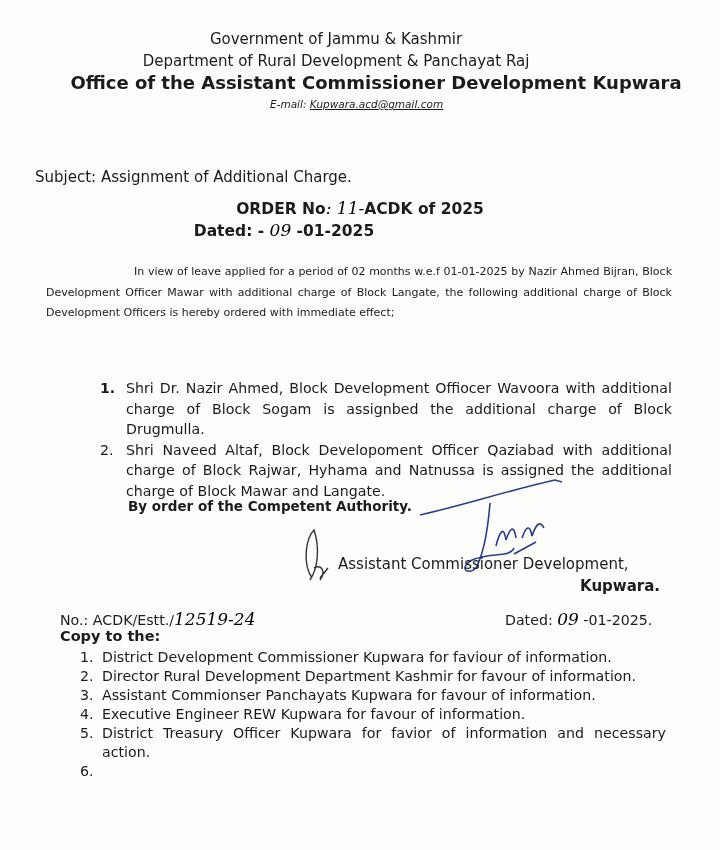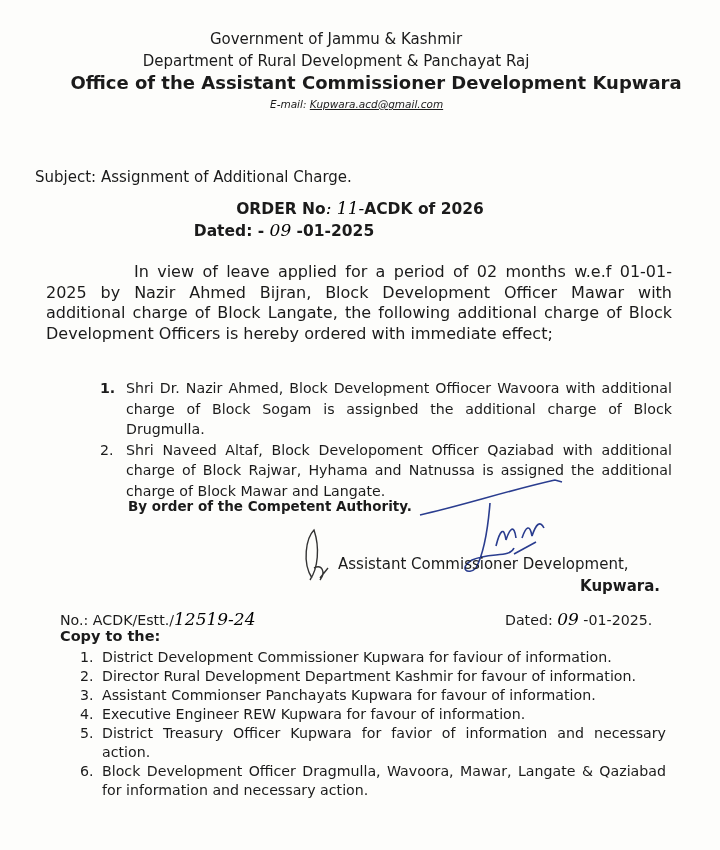--- a/index.html
+++ b/index.html
@@ -12,21 +12,21 @@
   .h1 { top: 30px; font-size: 15px; letter-spacing: 0px; }
   .h2 { top: 52px; font-size: 15px; }
   .h3 { top: 72px; font-size: 18px; font-weight: bold; left: 36px; width: 680px; letter-spacing: 0px; }
   .h4 { top: 98px; font-size: 10.5px; font-style: italic; left: 270px; width: 200px; text-align: left; }
   .h4 .lbl { }
   .h4 .mail { text-decoration: underline; }
   .subject { top: 168px; left: 35px; font-size: 15px; }
   .order { top: 198px; left: 0; width: 720px; text-align: center; font-weight: bold; font-size: 15.5px; }
   .dated { top: 220px; left: 0; width: 568px; text-align: center; font-weight: bold; font-size: 15.5px; }
   .hand { font-family: "DejaVu Serif", serif; font-style: italic; font-weight: normal; color: #000000; font-size: 17px; }
-  .para { top: 262px; left: 46px; width: 626px; font-size: 16px; line-height: 20.5px; text-align: justify; }
+  .para { top: 262px; left: 46px; width: 626px; font-size: 11px; line-height: 20.5px; text-align: justify; }
   .para .indent { display: inline-block; width: 88px; }
   ol.items { margin: 0; padding: 0; list-style: none; }
   .list1 { top: 378px; left: 100px; width: 572px; font-size: 14.2px; line-height: 20.5px; }
   .list1 li { position: relative; padding-left: 26px; text-align: justify; margin-bottom: 0; }
   .list1 li .num { position: absolute; left: 0; top: 0; }
   .list1 li.first .num { font-weight: bold; }
   .byorder { top: 498px; left: 128px; font-size: 13.5px; font-weight: bold; }
   .desig { top: 555px; left: 338px; width: 322px; font-size: 15px; font-weight: normal; }
   .desig2 { top: 577px; left: 338px; width: 322px; font-size: 15px; font-weight: bold; text-align: right; }
   .sig { top: 468px; left: 300px; width: 320px; height: 120px; }
@@ -43,21 +43,21 @@
 <div class="abs hdr h1">Government of Jammu &amp; Kashmir</div>
 <div class="abs hdr h2">Department of Rural Development &amp; Panchayat Raj</div>
 <div class="abs hdr h3">Office of the Assistant Commissioner Development Kupwara</div>
 <div class="abs hdr h4">
   <span class="lbl">E-mail: </span><span class="mail">Kupwara.acd@gmail.com</span>
 </div>
 
 <div class="abs subject">Subject: Assignment of Additional Charge.</div>
 
 <div class="abs order">
-  <span>ORDER No</span><span class="hand">: 11-</span><span>ACDK of 2026</span>
+  <span>ORDER No</span><span class="hand">: 11-</span><span>ACDK of 2025</span>
 </div>
 <div class="abs dated">
   <span>Dated: - </span><span class="hand">09</span><span> -01-2025</span>
 </div>
 
 <div class="abs para">
   <span class="indent"></span><span>In view of leave applied for a period of 02 months w.e.f 01-01-2025 by Nazir Ahmed Bijran, Block Development Officer Mawar with additional charge of Block Langate, the following additional charge of Block Development Officers is hereby ordered with immediate effect;</span>
 </div>
 
 <ol class="abs items list1">
@@ -90,14 +90,14 @@
 </div>
 
 <div class="abs copyto">Copy to the:</div>
 
 <ol class="abs items list2">
   <li><span class="num">1.</span><span>District Development Commissioner Kupwara for faviour of information.</span></li>
   <li><span class="num">2.</span><span>Director Rural Development Department Kashmir for favour of information.</span></li>
   <li><span class="num">3.</span><span>Assistant Commionser Panchayats Kupwara for favour of information.</span></li>
   <li><span class="num">4.</span><span>Executive Engineer REW Kupwara for favour of information.</span></li>
   <li><span class="num">5.</span><span>District Treasury Officer Kupwara for favior of information and necessary action.</span></li>
-  <li><span class="num">6.</span><span>Block Development Officer Dragmulla, Wavoora, Mawar, Langate &amp; Qaziabad for information and necessary action.</span></li>
+  <li><span class="num">6.</span></li>
 </ol>
 
 </body></html>

